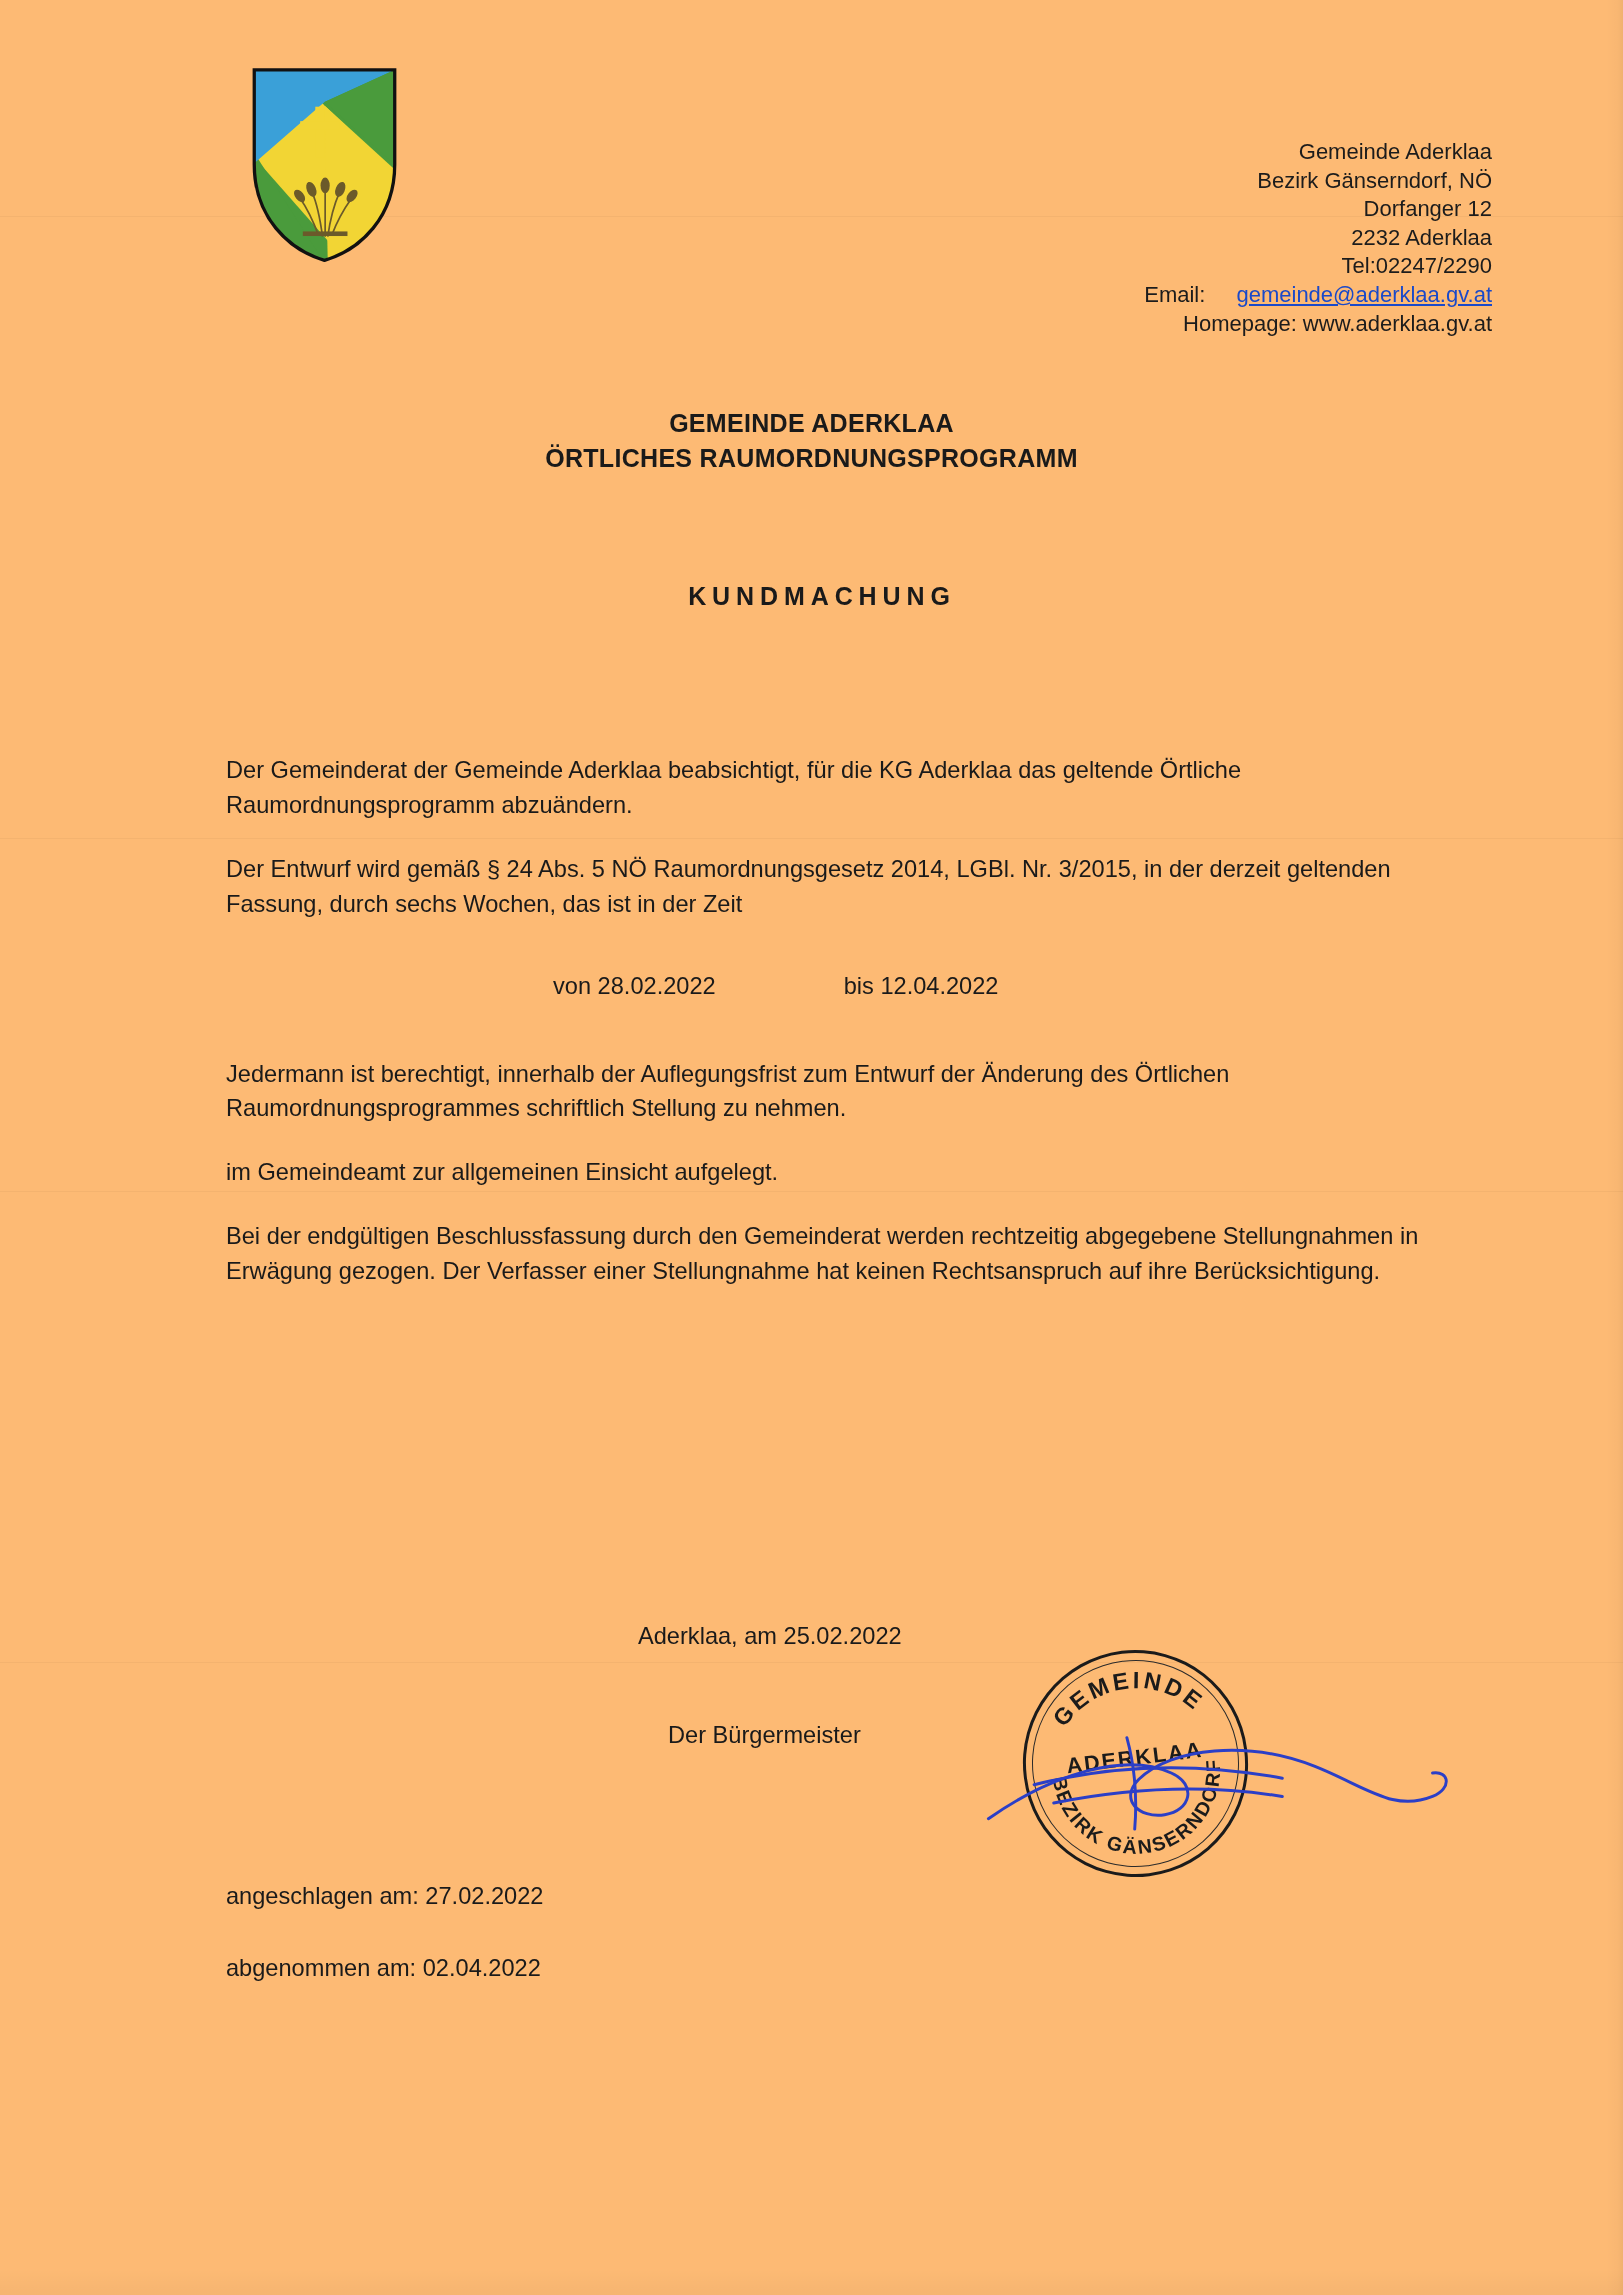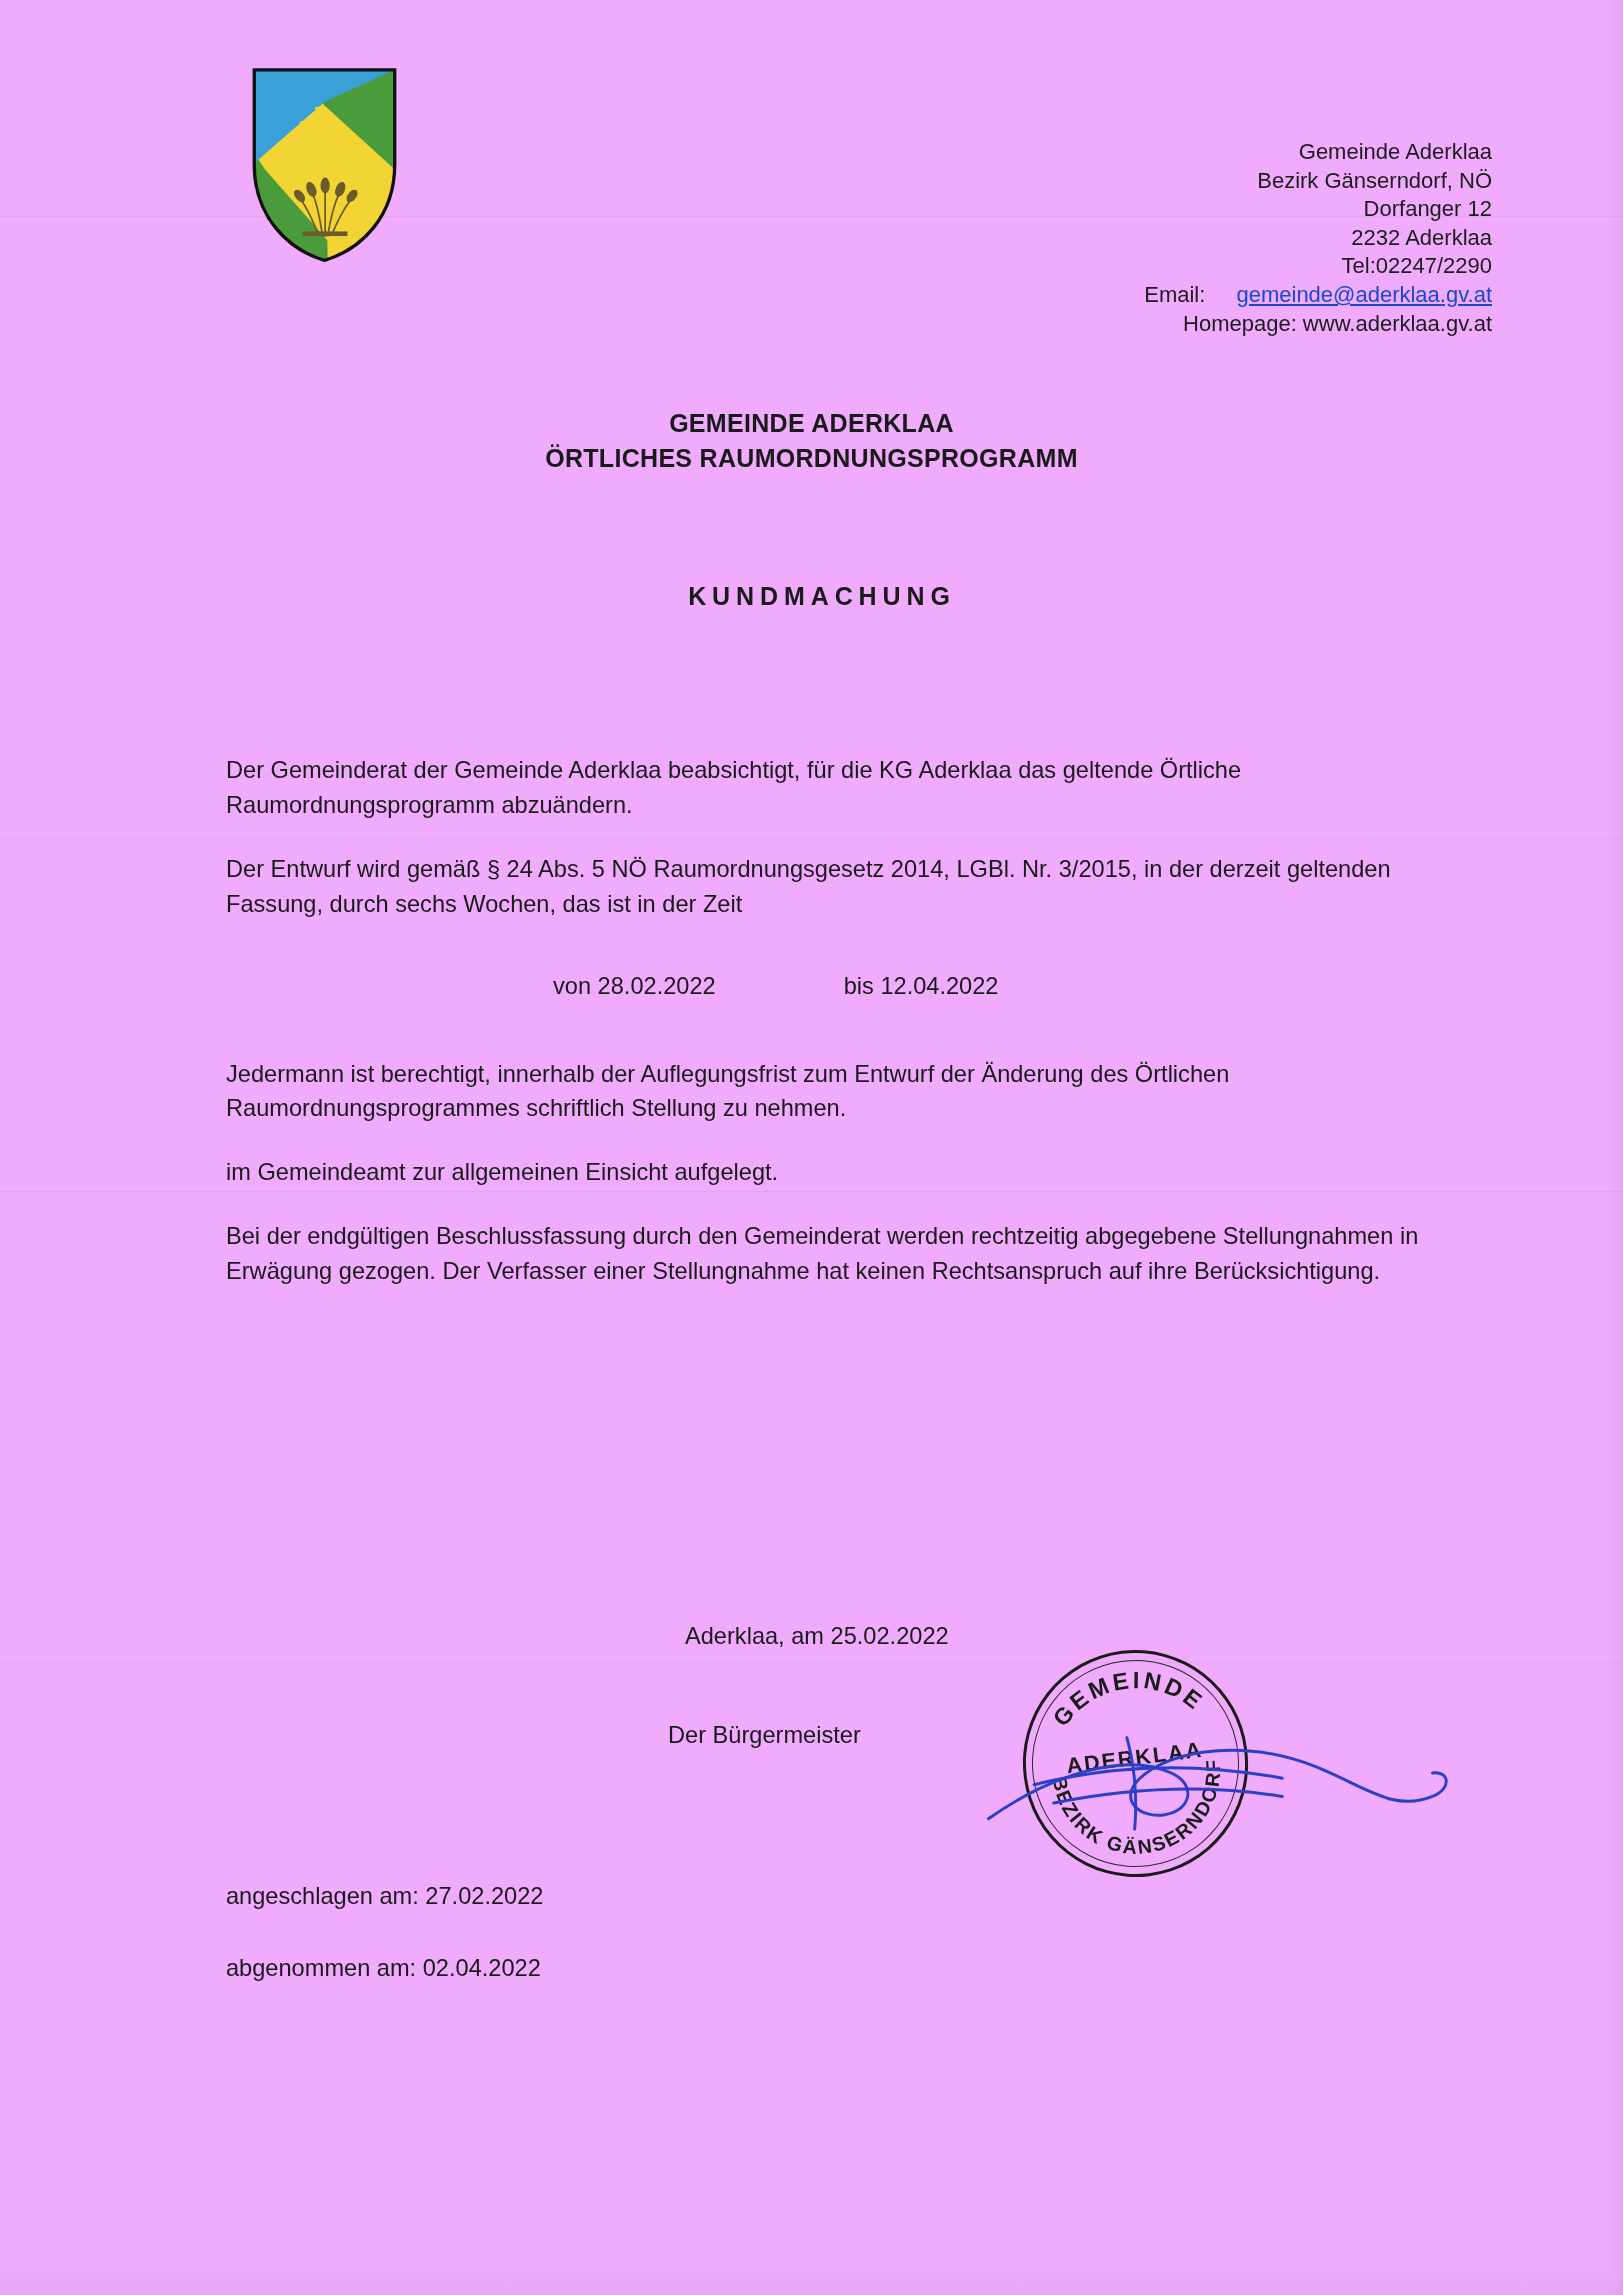--- a/index.html
+++ b/index.html
@@ -8,21 +8,21 @@
     background: #ffffff;
   }
   body {
     font-family: "Liberation Sans", sans-serif;
     color: #1a1a1a;
   }
   .page {
     position: relative;
     width: 1623px;
     height: 2295px;
-    background: #f0abfc;
+    background: #fdba74;
     overflow: hidden;
   }
   
   .scan-line {
     position: absolute;
     left: 0;
     width: 100%;
     height: 0.7px;
     background: rgba(0,0,0,0.035);
   }
@@ -134,21 +134,21 @@
   
   .sign-area {
     position: absolute;
     left: 0;
     top: 1623px;
     width: 100%;
     font-size: 23.6px;
   }
   .sign-place {
     position: absolute;
-    left: 685px;
+    left: 638px;
     top: 0;
     white-space: nowrap;
   }
   .sign-role {
     position: absolute;
     left: 668px;
     top: 99px;
     white-space: nowrap;
     text-align: center;
   }

